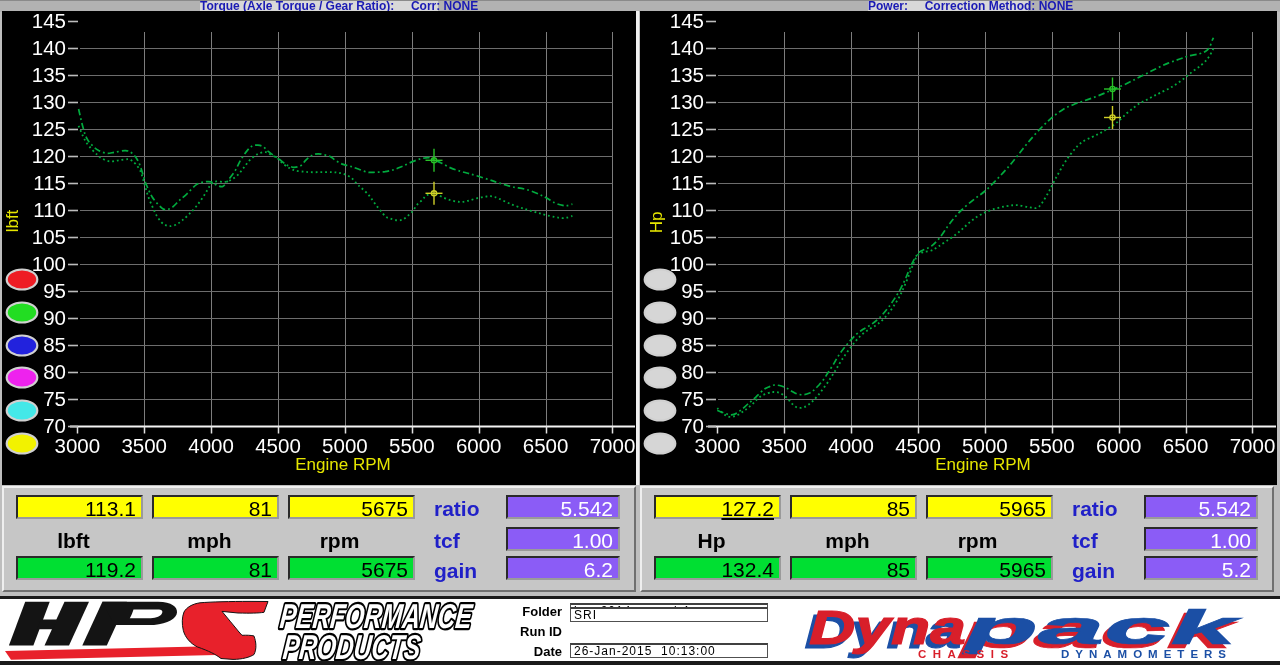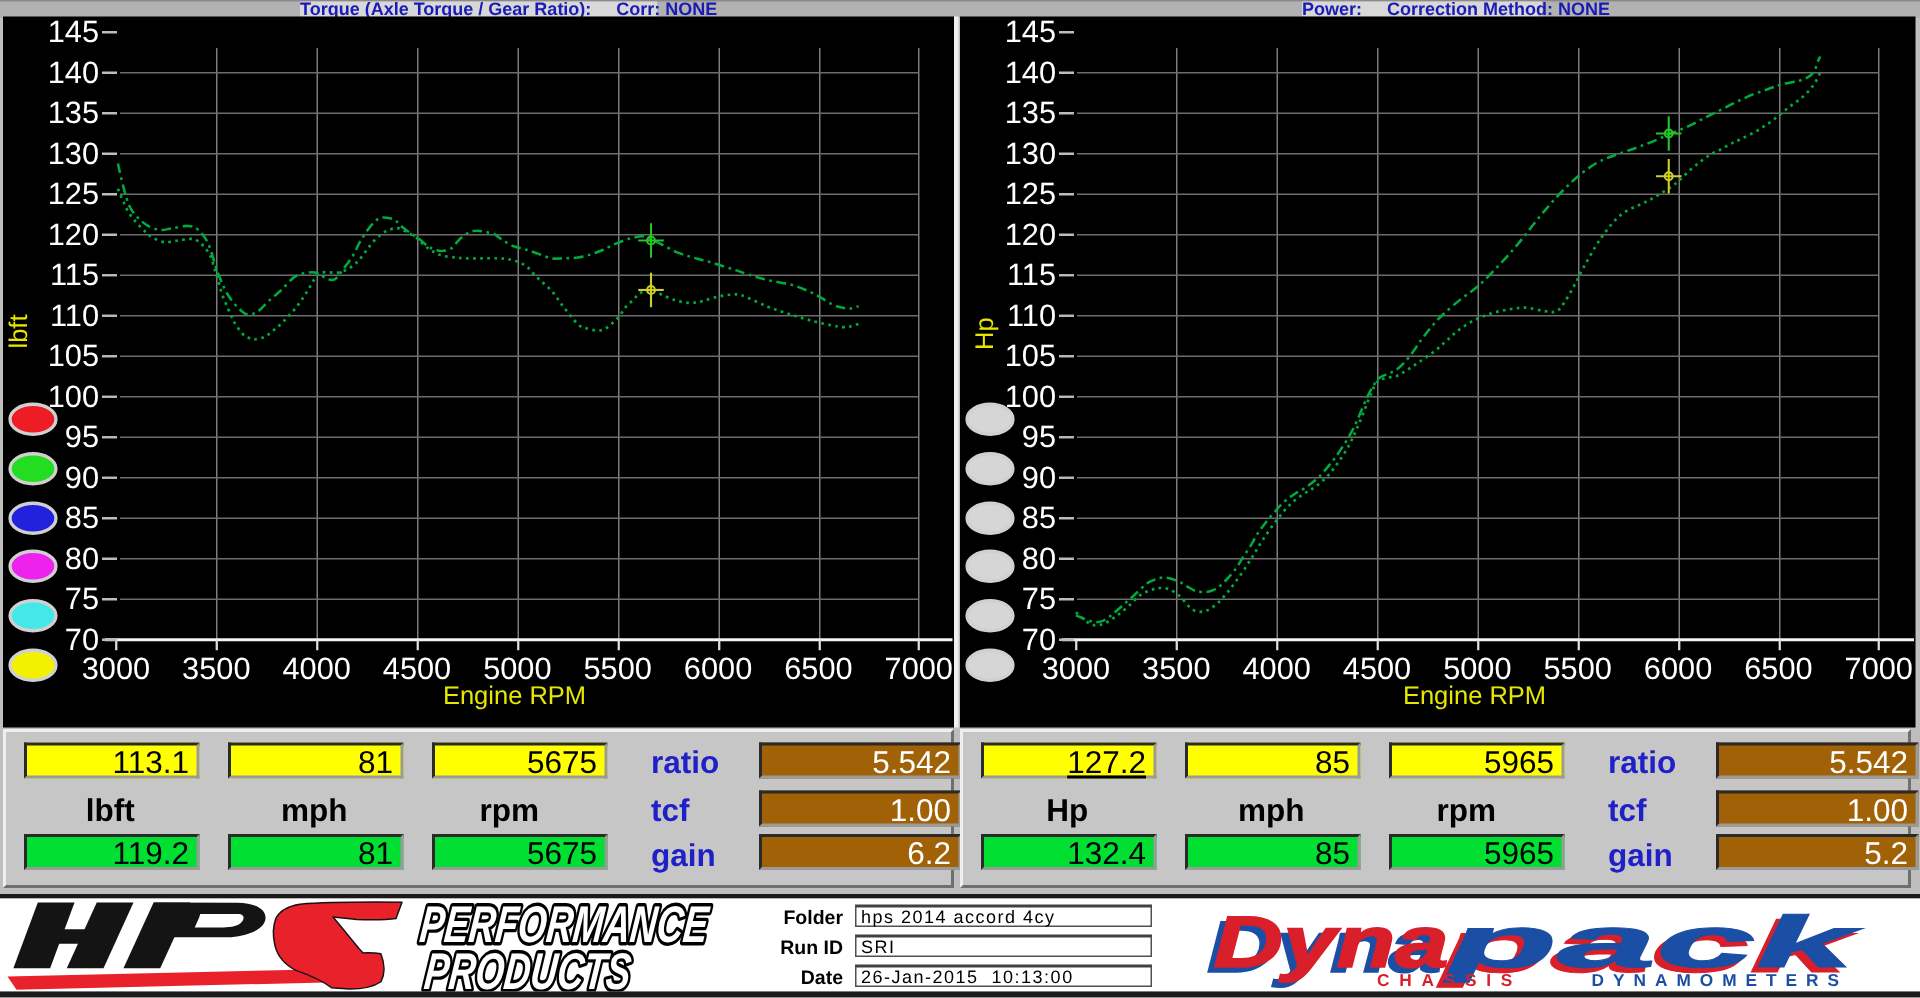--- a/index.html
+++ b/index.html
@@ -5,27 +5,27 @@
 html,body { width:1280px; height:665px; background:#bebebe; overflow:hidden;
   font-family:"Liberation Sans", sans-serif; position:relative; }
 .hdr { position:absolute; top:0; height:12px; background:#b2b2b2;
   border-top:1px solid #8a8a8a; }
 .hdrtxt { position:absolute; top:1px; height:10px; line-height:10px; background:#d8d8d8;
   color:#1a1ab4; font-weight:bold; font-size:12px; text-align:left; white-space:pre; }
 .chart { position:absolute; top:11px; height:474px; background:#000; }
 .ropanel { position:absolute; top:486px; width:634px; height:106px; background:#c6c6c6;
   border-top:2px solid #efefef; border-left:2px solid #efefef;
   border-right:2px solid #6f6f6f; border-bottom:2px solid #6f6f6f; }
-.vbox { position:absolute; width:117px; height:24px; font-size:21px; line-height:21px;
+.vbox { position:absolute; width:127px; height:24px; font-size:21px; line-height:21px;
   text-align:right; padding:1px 5px 0 0;
   border-top:2px solid #2a2a2a; border-left:2px solid #2a2a2a;
   border-right:2px solid #9a9a9a; border-bottom:2px solid #9a9a9a; }
 .yellow { background:#ffff00; color:#000; }
 .green  { background:#00df32; color:#000;padding-left:16px; }
-.blue   { background:#a16207; color:#fff; width:135px; }
+.blue   { background:#8b5cf6; color:#fff; width:114px; }
 .blab { position:absolute; color:#2020c8; font-size:21px;font-weight:bold; }
 .ulab { position:absolute; color:#000; font-size:21px; font-weight:bold; text-align:center; }
 .logos { position:absolute; top:599px; left:0; width:1280px; height:62px; background:#fff; }
 .sep1 { position:absolute; top:596px; left:0; width:1280px; height:3px; background:#1a1a1a; }
 .sep2 { position:absolute; top:661px; left:0; width:1280px; height:4px; background:#1a1a1a; }
 .fl { position:absolute; font-weight:bold; font-size:13px; color:#000; width:60px; text-align:right; }
 .fb { position:absolute; left:570px; width:198px; height:15px; background:#fff;
   border:1px solid #505050; border-top:2px solid #404040; font-size:12px; line-height:13px; letter-spacing:1px;
   padding-left:3px; white-space:pre; }
 </style></head>
@@ -319,16 +319,16 @@
   </g>
   <g font-family="Liberation Sans, sans-serif" font-weight="bold" font-size="11.5">
     <text x="918" y="58.5" fill="#d81f2a" letter-spacing="6.5">CHASSIS</text>
     <text x="1061" y="58.5" fill="#1b4fa5" letter-spacing="6">DYNAMOMETERS</text>
   </g>
 </g>
 </svg>
 <div class="fl" style="left:502px;top:5px;">Folder</div>
 <div class="fb" style="top:4px;">hps 2014 accord 4cy</div>
 <div class="fl" style="left:502px;top:25px;">Run ID</div>
-<div class="fb" style="top:24px;">SRI</div>
+<div class="fb" style="top:8px;">SRI</div>
 <div class="fl" style="left:502px;top:45px;">Date</div>
 <div class="fb" style="top:44px;">26-Jan-2015  10:13:00</div>
 </div>
 <div class="sep2"></div>
 </body></html>

